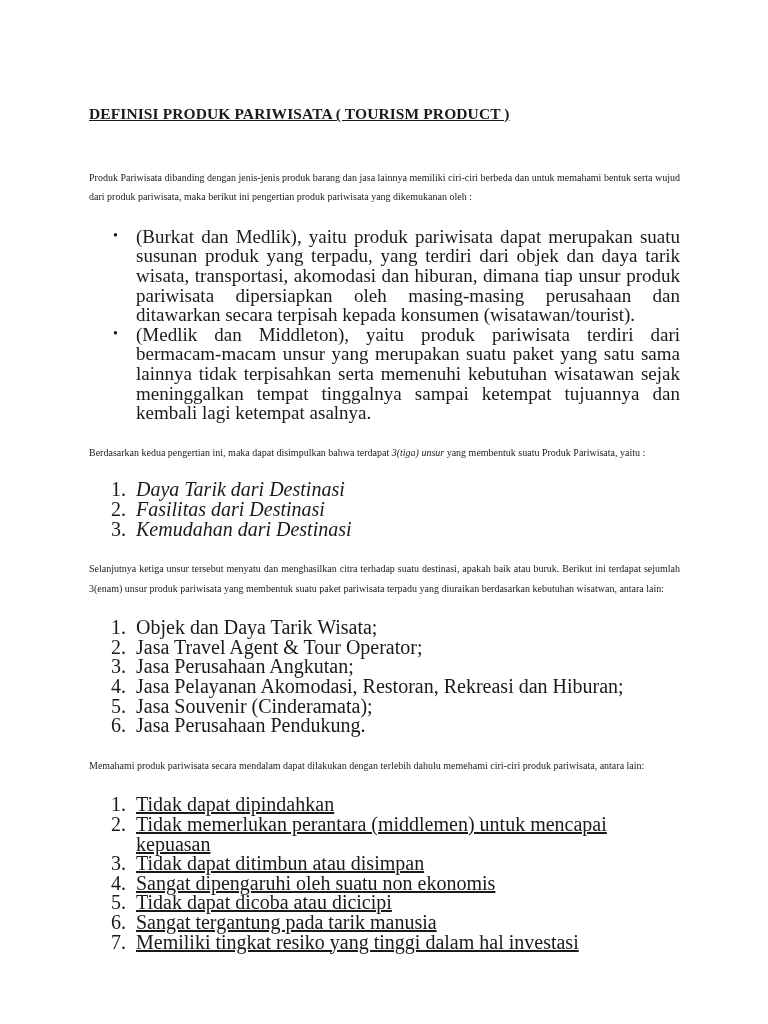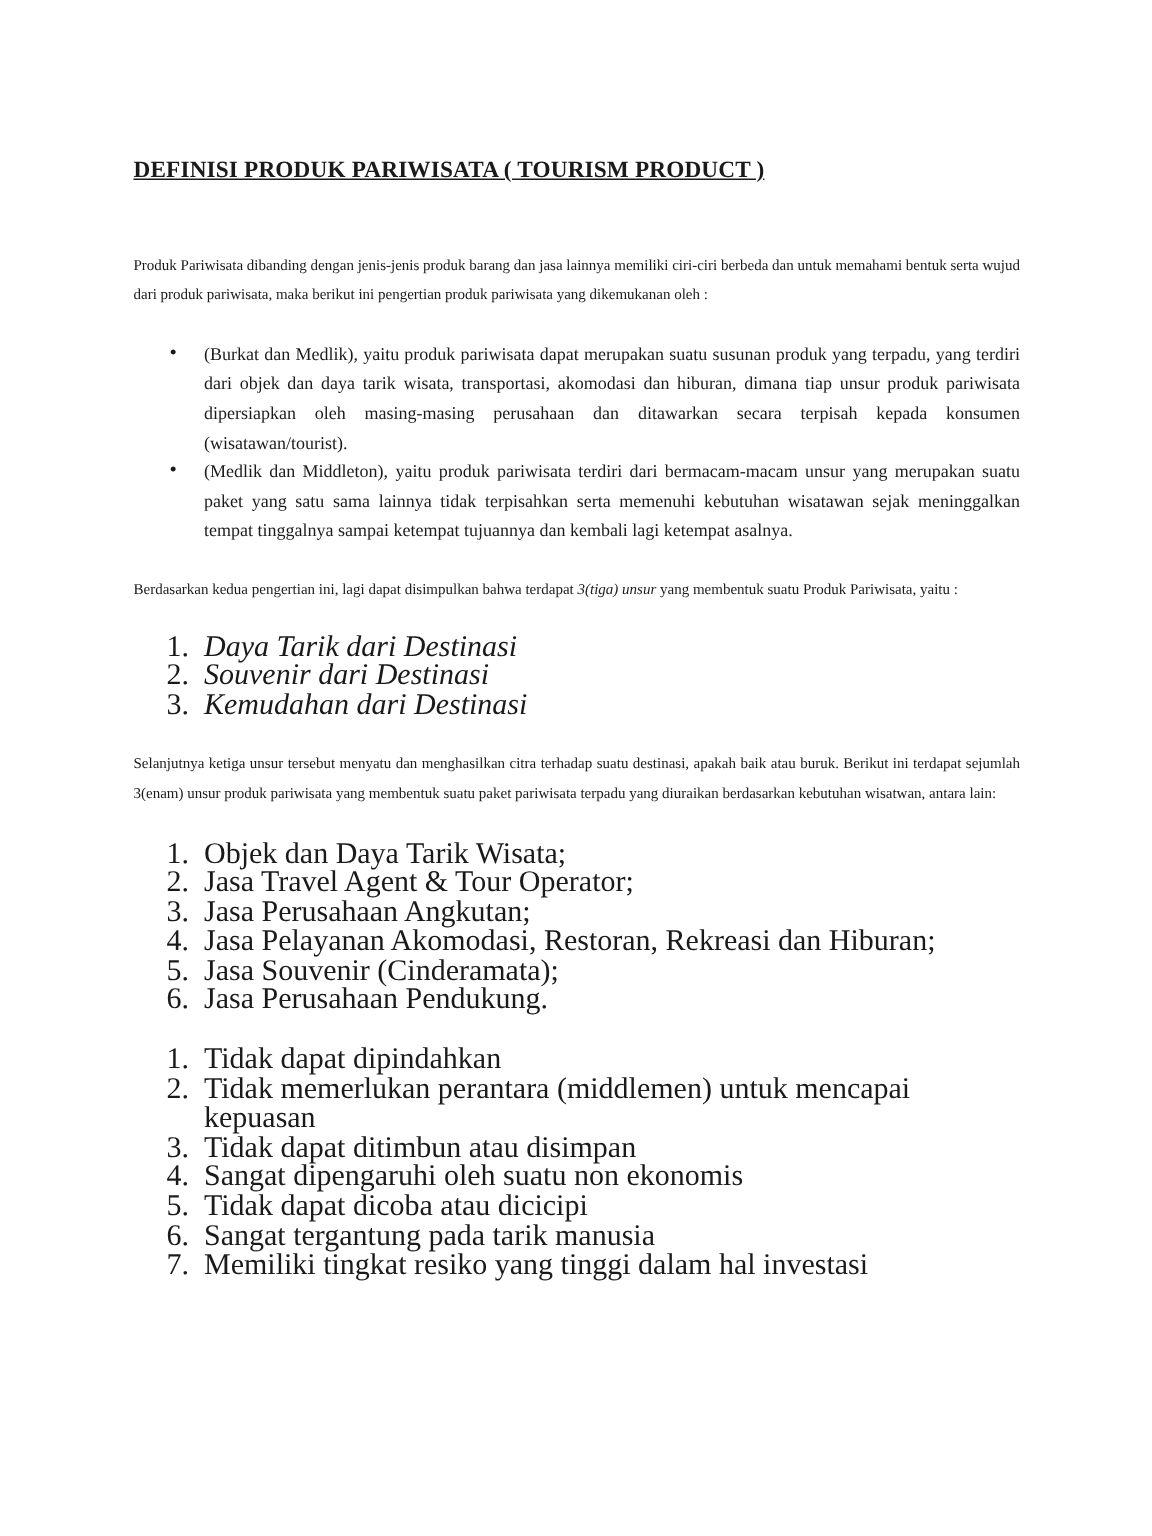--- a/index.html
+++ b/index.html
@@ -39,21 +39,21 @@
   p.body-par.tight {
     margin-bottom: 18px;
   }
   ul.bullet-list {
     margin: 0 0 20px 0;
     padding: 0;
     list-style: none;
   }
   ul.bullet-list > li {
     position: relative;
-    font-size: 12px;
+    font-size: 19px;
     line-height: 19.6px;
     text-align: justify;
     padding-left: 47px;
     margin: 0;
   }
   ul.bullet-list > li::before {
     content: "\2022";
     position: absolute;
     left: 24px;
     top: -1px;
@@ -84,57 +84,58 @@
   }
   ol.num-list.italic > li {
     font-style: italic;
   }
   ol.num-list.italic > li::before {
     font-style: normal;
   }
   .em { font-style: italic; }
   .list-block-3 { margin-bottom: 22px; }
   .list-block-6 { margin-bottom: 22px; }
-  .list-block-7 { margin-bottom: 0; }
+  .list-block-7 { margin-bottom: 0; text-decoration: underline; }
 </style>
 </head>
 <body>
 
 <div class="page">
 
   <h1 class="doc-title">DEFINISI PRODUK PARIWISATA ( TOURISM PRODUCT )</h1>
 
   <p class="body-par">Produk Pariwisata dibanding dengan jenis-jenis produk barang dan jasa lainnya memiliki ciri-ciri berbeda dan untuk memahami bentuk serta wujud dari produk pariwisata, maka berikut ini pengertian produk pariwisata yang dikemukanan oleh :</p>
 
   <ul class="bullet-list">
     <li>(Burkat dan Medlik), yaitu produk pariwisata dapat merupakan suatu susunan produk yang terpadu, yang terdiri dari objek dan daya tarik wisata, transportasi, akomodasi dan hiburan, dimana tiap unsur produk pariwisata dipersiapkan oleh masing-masing perusahaan dan ditawarkan secara terpisah kepada konsumen (wisatawan/tourist).</li>
     <li>(Medlik dan Middleton), yaitu produk pariwisata terdiri dari bermacam-macam unsur yang merupakan suatu paket yang satu sama lainnya tidak terpisahkan serta memenuhi kebutuhan wisatawan sejak meninggalkan tempat tinggalnya sampai ketempat tujuannya dan kembali lagi ketempat asalnya.</li>
   </ul>
 
   <p class="body-par tight">
-    <span>Berdasarkan kedua pengertian ini, lagi dapat disimpulkan bahwa terdapat </span><span class="em">3(tiga) unsur</span><span> yang membentuk suatu Produk Pariwisata, yaitu :</span>
+    <span>Berdasarkan kedua pengertian ini, maka dapat disimpulkan bahwa terdapat </span><span class="em">3(tiga) unsur</span><span> yang membentuk suatu Produk Pariwisata, yaitu :</span>
   </p>
 
   <ol class="num-list italic list-block-3">
     <li>Daya Tarik dari Destinasi</li>
-    <li>Souvenir dari Destinasi</li>
+    <li>Fasilitas dari Destinasi</li>
     <li>Kemudahan dari Destinasi</li>
   </ol>
 
   <p class="body-par">Selanjutnya ketiga unsur tersebut menyatu dan menghasilkan citra terhadap suatu destinasi, apakah baik atau buruk. Berikut ini terdapat sejumlah 3(enam) unsur produk pariwisata yang membentuk suatu paket pariwisata terpadu yang diuraikan berdasarkan kebutuhan wisatwan, antara lain:</p>
 
   <ol class="num-list list-block-6">
     <li>Objek dan Daya Tarik Wisata;</li>
     <li>Jasa Travel Agent &amp; Tour Operator;</li>
     <li>Jasa Perusahaan Angkutan;</li>
     <li>Jasa Pelayanan Akomodasi, Restoran, Rekreasi dan Hiburan;</li>
     <li>Jasa Souvenir (Cinderamata);</li>
     <li>Jasa Perusahaan Pendukung.</li>
   </ol>
 
+  <p class="body-par">Memahami produk pariwisata secara mendalam dapat dilakukan dengan terlebih dahulu memehami ciri-ciri produk pariwisata, antara lain:</p>
 
   <ol class="num-list list-block-7">
     <li>Tidak dapat dipindahkan</li>
     <li>Tidak memerlukan perantara (middlemen) untuk mencapai kepuasan</li>
     <li>Tidak dapat ditimbun atau disimpan</li>
     <li>Sangat dipengaruhi oleh suatu non ekonomis</li>
     <li>Tidak dapat dicoba atau dicicipi</li>
     <li>Sangat tergantung pada tarik manusia</li>
     <li>Memiliki tingkat resiko yang tinggi dalam hal investasi</li>
   </ol>

